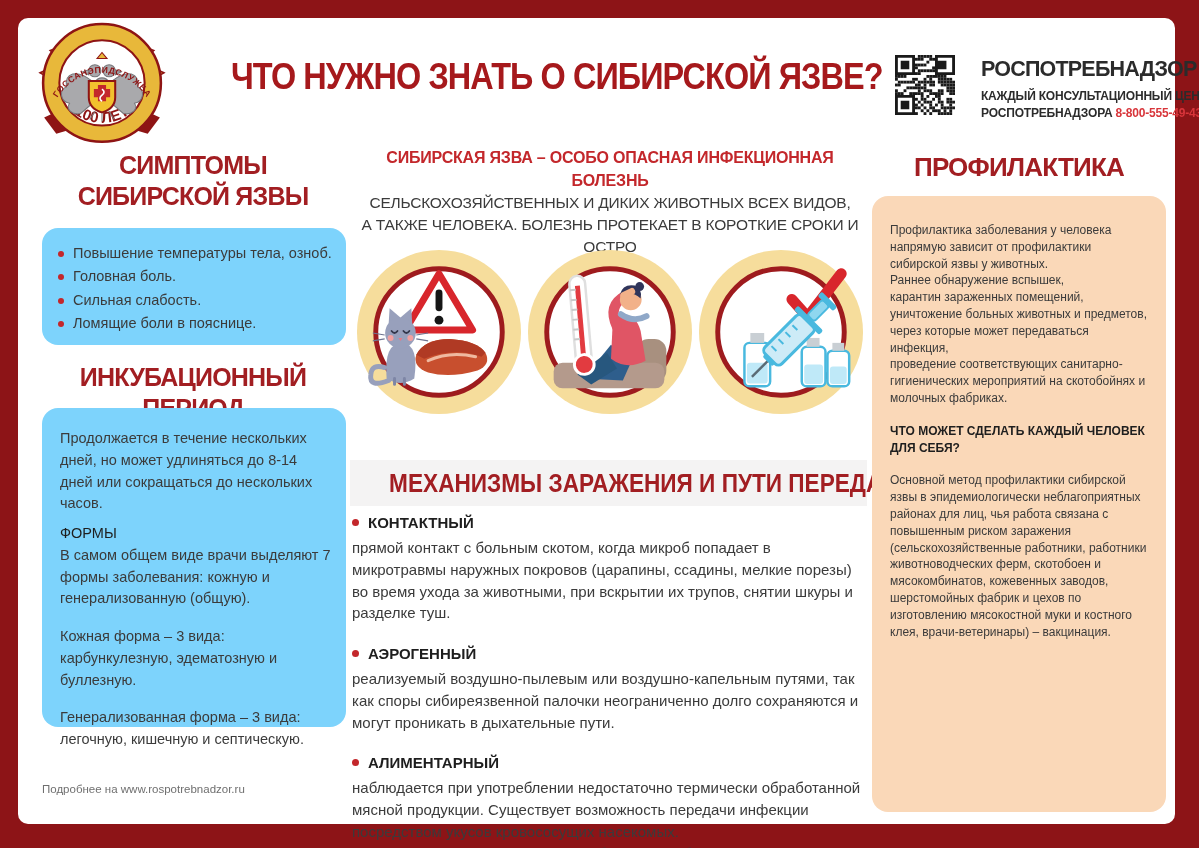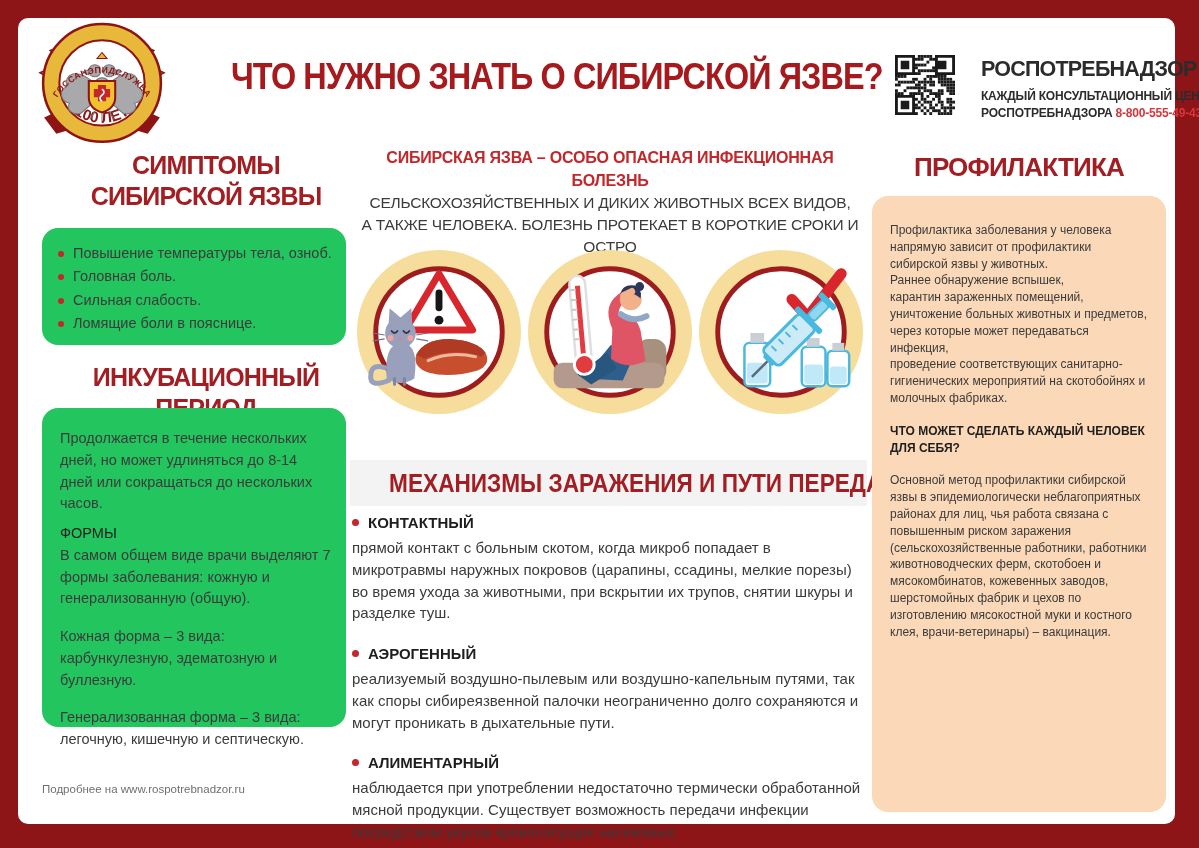--- a/index.html
+++ b/index.html
@@ -11,23 +11,23 @@
   }
   .panel{position:absolute;left:18px;top:18px;right:24px;bottom:24px;background:#ffffff;border-radius:10px;}
   .abs{position:absolute;}
   h1,h2,h3,p,ul{margin:0;padding:0;}
   .title{
     left:196px;top:56px;width:700px;text-align:center;
     font-size:36px;font-weight:bold;color:#A6191C;letter-spacing:-1px;
     transform:scaleX(.9);transform-origin:center;white-space:nowrap;
   }
   .red-h{color:#A21E22;font-weight:bold;letter-spacing:-.8px;}
-  .h-left{left:53px;width:306px;text-align:center;font-size:25px;line-height:1.22;}
+  .h-left{left:40px;width:306px;text-align:center;font-size:25px;line-height:1.22;}
   .h-right{left:872px;width:294px;text-align:center;font-size:26px;}
-  .graybox{background:#22c55e;border-radius:16px;}
+  .graybox{background:#7dd3fc;border-radius:16px;}
   .peachbox{background:#FAD8B8;border-radius:16px;}
   .preline{white-space:pre-line;}
   .body-txt{font-size:14.5px;line-height:1.5;color:#3b3b3b;}
   .sym-list{list-style:none;}
   .sym-list li{position:relative;padding-left:17px;font-size:14.5px;line-height:1.62;color:#3b3b3b;}
   .sym-list li::before{content:"";position:absolute;left:2px;top:9px;width:6px;height:6px;border-radius:50%;background:#C3272B;}
   .intro{left:352px;top:147px;width:516px;text-align:center;font-size:15px;line-height:1.42;}
   .intro .hl{color:#C3272B;font-weight:bold;font-size:16px;letter-spacing:-.2px;}
   .intro .rest{color:#3b3b3b;font-size:15.5px;letter-spacing:-.2px;}
   .mech-band{left:350px;top:460px;width:517px;height:46px;background:#F4F3F3;}

